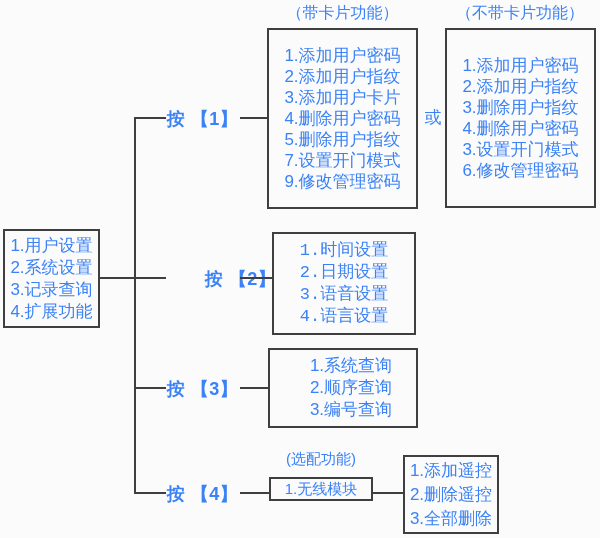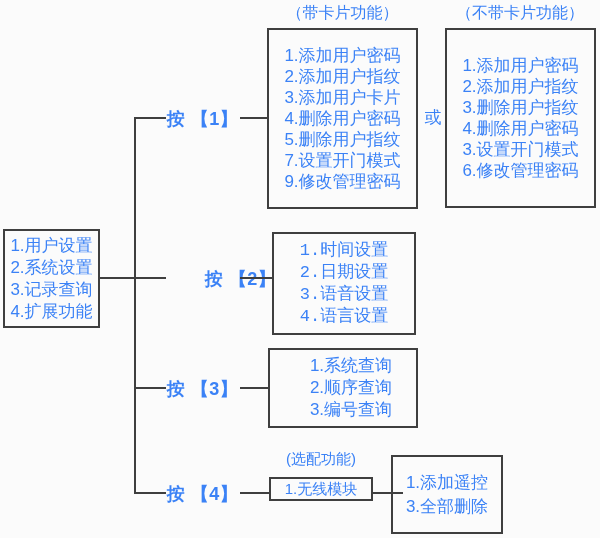--- a/index.html
+++ b/index.html
@@ -111,23 +111,24 @@
       <div class="item">2.顺序查询</div>
       <div class="item">3.编号查询</div>
     </div>
   </div>
 
   <div class="header small" style="left:269px;top:450px;width:104px;">(选配功能)</div>
   <div class="box" style="left:269px;top:477px;width:104px;height:24px;text-align:center;">
     <div class="module-label">1.无线模块</div>
   </div>
 
-  <div class="box lh24" style="left:391px;top:455px;width:112px;height:79px;align-items:center;">
+  <div class="box lh24" style="left:403px;top:455px;width:96px;height:79px;align-items:center;">
     <div class="inner">
       <div class="item">1.添加遥控</div>
+      <div class="item">2.删除遥控</div>
       <div class="item">3.全部删除</div>
     </div>
   </div>
 
   <div class="branch-label" style="left:165px;top:107px;">按 【1】</div>
   <div class="branch-label" style="left:165px;top:267px;margin-left:38px;">按 【2】</div>
   <div class="branch-label" style="left:165px;top:377px;">按 【3】</div>
   <div class="branch-label" style="left:165px;top:482px;">按 【4】</div>
 
   <div class="vline" style="left:134px;top:117px;height:377px;"></div>

